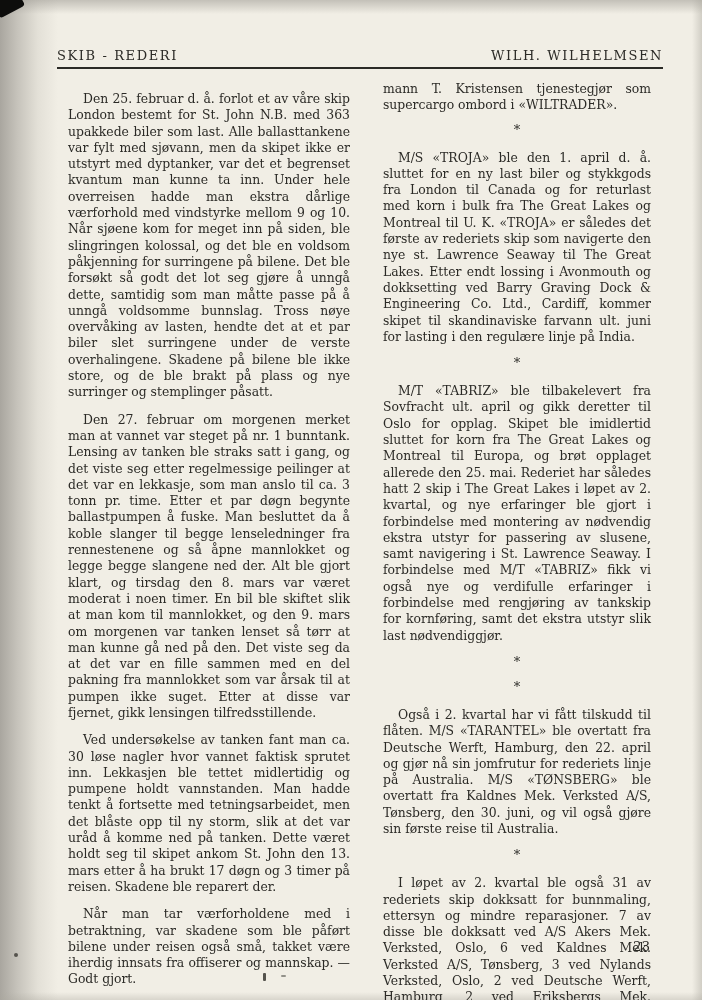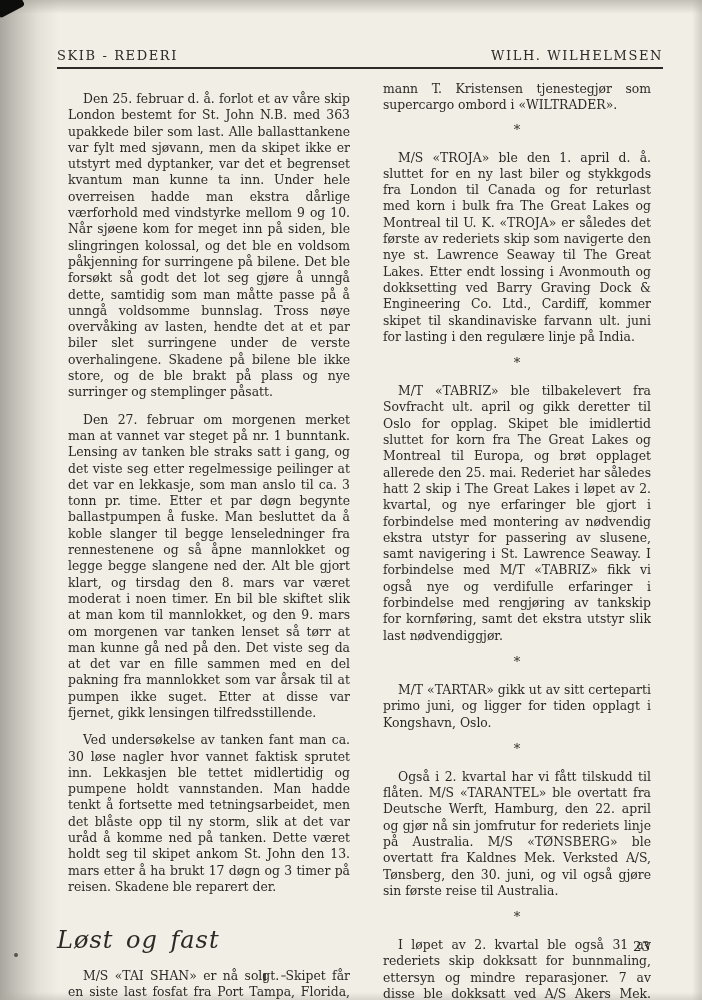--- a/index.html
+++ b/index.html
@@ -95,34 +95,34 @@
   <div class="masthead">
     <span>SKIB - REDERI</span>
     <span>WILH. WILHELMSEN</span>
   </div>
   <div class="masthead-rule"></div>
 
   <div class="col col-left">
     <p class="body indent">Den 25. februar d. å. forlot et av våre skip London bestemt for St. John N.B. med 363 upakkede biler som last. Alle ballasttankene var fylt med sjøvann, men da skipet ikke er utstyrt med dyptanker, var det et begrenset kvantum man kunne ta inn. Under hele overreisen hadde man ekstra dårlige værforhold med vindstyrke mellom 9 og 10. Når sjøene kom for meget inn på siden, ble slingringen kolossal, og det ble en voldsom påkjenning for surringene på bilene. Det ble forsøkt så godt det lot seg gjøre å unngå dette, samtidig som man måtte passe på å unngå voldsomme bunnslag. Tross nøye overvåking av lasten, hendte det at et par biler slet surringene under de verste overhalingene. Skadene på bilene ble ikke store, og de ble brakt på plass og nye surringer og stemplinger påsatt.</p>
     <p class="body indent">Den 27. februar om morgenen merket man at vannet var steget på nr. 1 bunntank. Lensing av tanken ble straks satt i gang, og det viste seg etter regelmessige peilinger at det var en lekkasje, som man anslo til ca. 3 tonn pr. time. Etter et par døgn begynte ballastpumpen å fuske. Man besluttet da å koble slanger til begge lenseledninger fra rennestenene og så åpne mannlokket og legge begge slangene ned der. Alt ble gjort klart, og tirsdag den 8. mars var været moderat i noen timer. En bil ble skiftet slik at man kom til mannlokket, og den 9. mars om morgenen var tanken lenset så tørr at man kunne gå ned på den. Det viste seg da at det var en fille sammen med en del pakning fra mannlokket som var årsak til at pumpen ikke suget. Etter at disse var fjernet, gikk lensingen tilfredsstillende.</p>
     <p class="body indent">Ved undersøkelse av tanken fant man ca. 30 løse nagler hvor vannet faktisk sprutet inn. Lekkasjen ble tettet midlertidig og pumpene holdt vannstanden. Man hadde tenkt å fortsette med tetningsarbeidet, men det blåste opp til ny storm, slik at det var uråd å komme ned på tanken. Dette været holdt seg til skipet ankom St. John den 13. mars etter å ha brukt 17 døgn og 3 timer på reisen. Skadene ble reparert der.</p>
+    <p class="body indent">Når man tar værforholdene med i betraktning, var skadene som ble påført bilene under reisen også små, takket være iherdig innsats fra offiserer og mannskap. — Godt gjort.</p>
 
     <h2 class="sec second">Løst og fast</h2>
     <p class="body indent">M/S «TAI SHAN» er nå solgt. Skipet får en siste last fosfat fra Port Tampa, Florida, til Japan, og vil bli overlevert til kjøperne der ca. medio juli.</p>
 
   </div>
 
   <div class="col col-right">
     <p class="body">mann T. Kristensen tjenestegjør som supercargo ombord i «WILTRADER».</p>
     <div class="sep first">*</div>
     <p class="body indent">M/S «TROJA» ble den 1. april d. å. sluttet for en ny last biler og stykkgods fra London til Canada og for returlast med korn i bulk fra The Great Lakes og Montreal til U. K. «TROJA» er således det første av rederiets skip som navigerte den nye st. Lawrence Seaway til The Great Lakes. Etter endt lossing i Avonmouth og dokksetting ved Barry Graving Dock &amp; Engineering Co. Ltd., Cardiff, kommer skipet til skandinaviske farvann ult. juni for lasting i den regulære linje på India.</p>
     <div class="sep">*</div>
     <p class="body indent">M/T «TABRIZ» ble tilbakelevert fra Sovfracht ult. april og gikk deretter til Oslo for opplag. Skipet ble imidlertid sluttet for korn fra The Great Lakes og Montreal til Europa, og brøt opplaget allerede den 25. mai. Rederiet har således hatt 2 skip i The Great Lakes i løpet av 2. kvartal, og nye erfaringer ble gjort i forbindelse med montering av nødvendig ekstra utstyr for passering av slusene, samt navigering i St. Lawrence Seaway. I forbindelse med M/T «TABRIZ» fikk vi også nye og verdifulle erfaringer i forbindelse med rengjøring av tankskip for kornføring, samt det ekstra utstyr slik last nødvendiggjør.</p>
     <div class="sep">*</div>
-    <p class="body indent">M/T «TARTAR» gikk ut av sitt certeparti primo juni, og ligger for tiden opplagt i Kongshavn, Oslo.</p>
     <div class="sep">*</div>
     <p class="body indent">Også i 2. kvartal har vi fått tilskudd til flåten. M/S «TARANTEL» ble overtatt fra Deutsche Werft, Hamburg, den 22. april og gjør nå sin jomfrutur for rederiets linje på Australia. M/S «TØNSBERG» ble overtatt fra Kaldnes Mek. Verksted A/S, Tønsberg, den 30. juni, og vil også gjøre sin første reise til Australia.</p>
     <div class="sep">*</div>
     <p class="body indent">I løpet av 2. kvartal ble også 31 av rederiets skip dokksatt for bunnmaling, ettersyn og mindre reparasjoner. 7 av disse ble dokksatt ved A/S Akers Mek. Verksted, Oslo, 6 ved Kaldnes Mek. Verksted A/S, Tønsberg, 3 ved Nylands Verksted, Oslo, 2 ved Deutsche Werft, Hamburg, 2 ved Eriksbergs Mek. Verkstads A/B, Gøteborg, 2 ved Kochums Mek. Verkstads A/B, Malmø, 1 ved A/B Gøtaverken, Gøteborg, 1 ved Todd Shipyard, Brooklyn, 1 ved Burmeister &amp; Wain, København, 1 ved Nederlandsche Dok en Scheepsbouw Mij., Amsterdam, 1 ved Marinevärkstederna, Stockholm, 1 ved Howaldtswerke, Kiel, 1 ved Mitsubishi Dockyard, Hiroshima, Japan, 1 ved Maryland Dockyard, Baltimore, og 1 ved Barry Graving Dock &amp; Engineering Co. Ltd., Cardiff.</p>
 
   </div>
 
   <div class="pagenum">23</div>
 
 </div>

